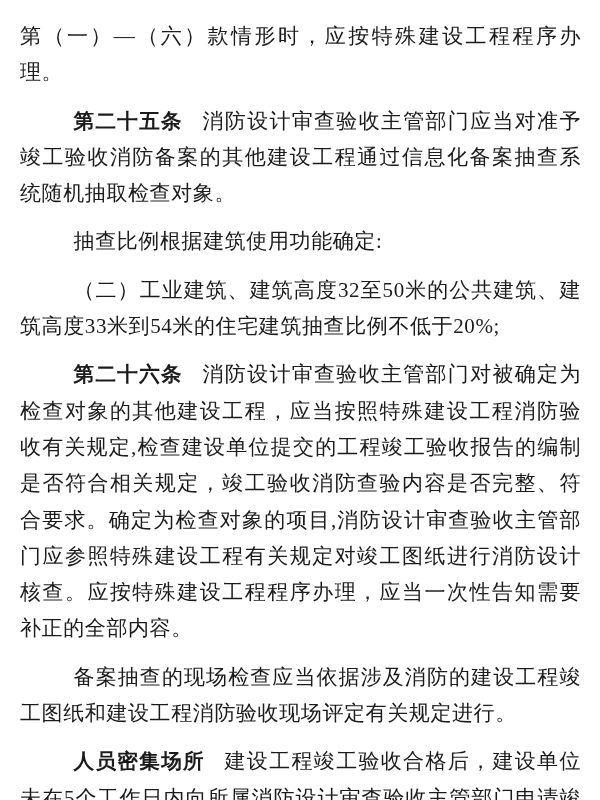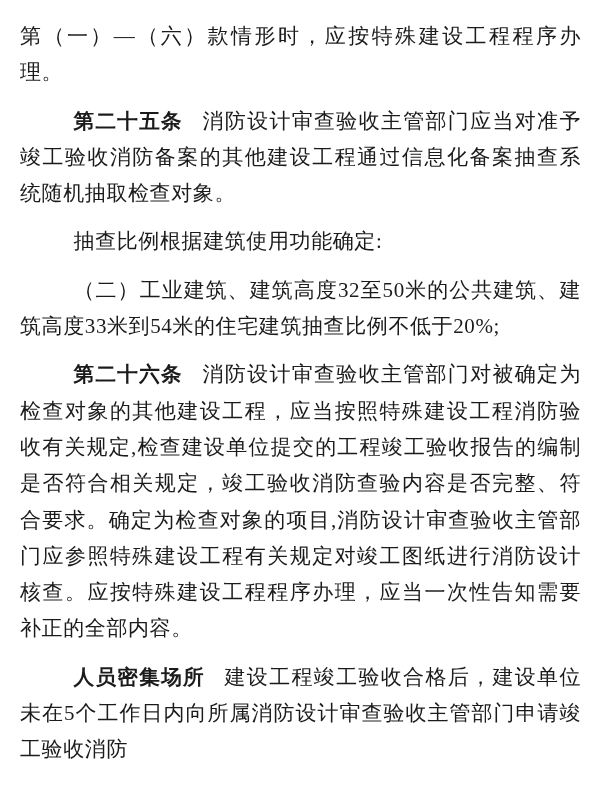--- a/index.html
+++ b/index.html
@@ -48,15 +48,16 @@
 
   <p class="para indent"><span class="para-text">抽查比例根据建筑使用功能确定:</span></p>
 
 
   <p class="para indent"><span class="para-text">（二）工业建筑、建筑高度32至50米的公共建筑、建筑高度33米到54米的住宅建筑抽查比例不低于20%;</span></p>
 
 
 
   <p class="para indent"><span class="term">第二十六条</span><span class="para-text">消防设计审查验收主管部门对被确定为检查对象的其他建设工程，应当按照特殊建设工程消防验收有关规定,检查建设单位提交的工程竣工验收报告的编制是否符合相关规定，竣工验收消防查验内容是否完整、符合要求。确定为检查对象的项目,消防设计审查验收主管部门应参照特殊建设工程有关规定对竣工图纸进行消防设计核查。应按特殊建设工程程序办理，应当一次性告知需要补正的全部内容。</span></p>
 
+  <p class="para indent"><span class="para-text">备案抽查的现场检查应当依据涉及消防的建设工程竣工图纸和建设工程消防验收现场评定有关规定进行。</span></p>
 
   <p class="para indent"><span class="term">人员密集场所</span><span class="para-text">建设工程竣工验收合格后，建设单位未在5个工作日内向所属消防设计审查验收主管部门申请竣工验收消防</span></p>
 </div>
 
 </body></html>

